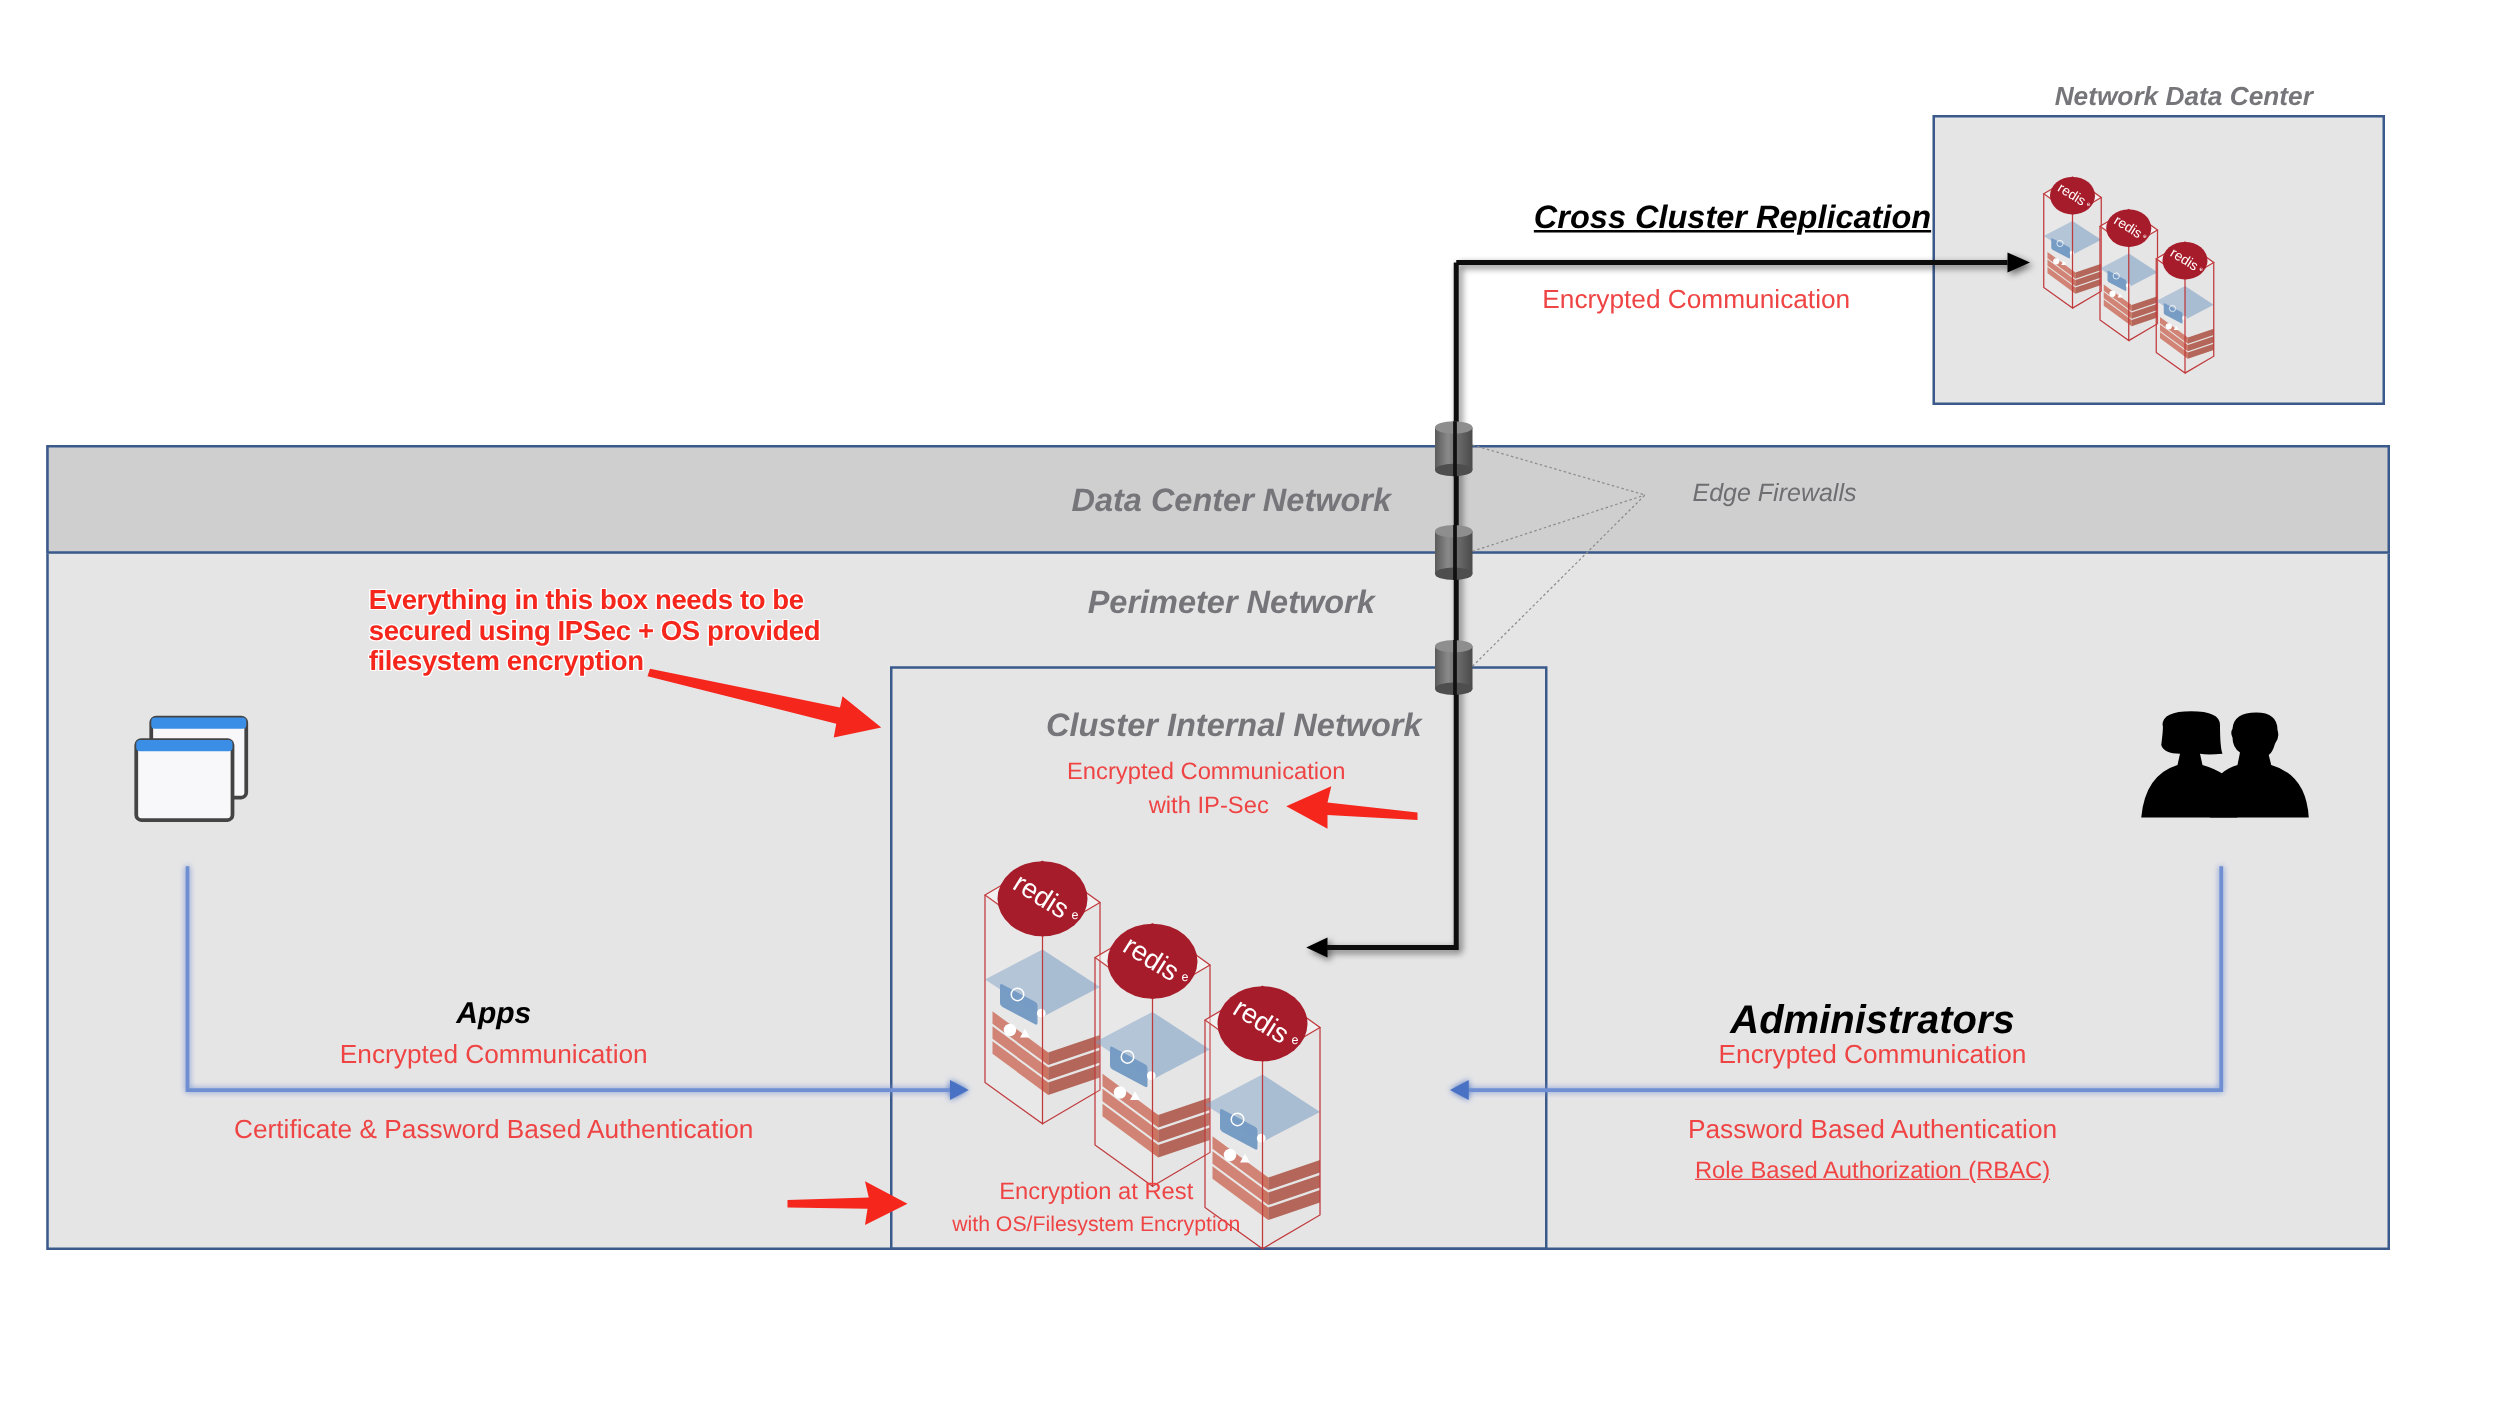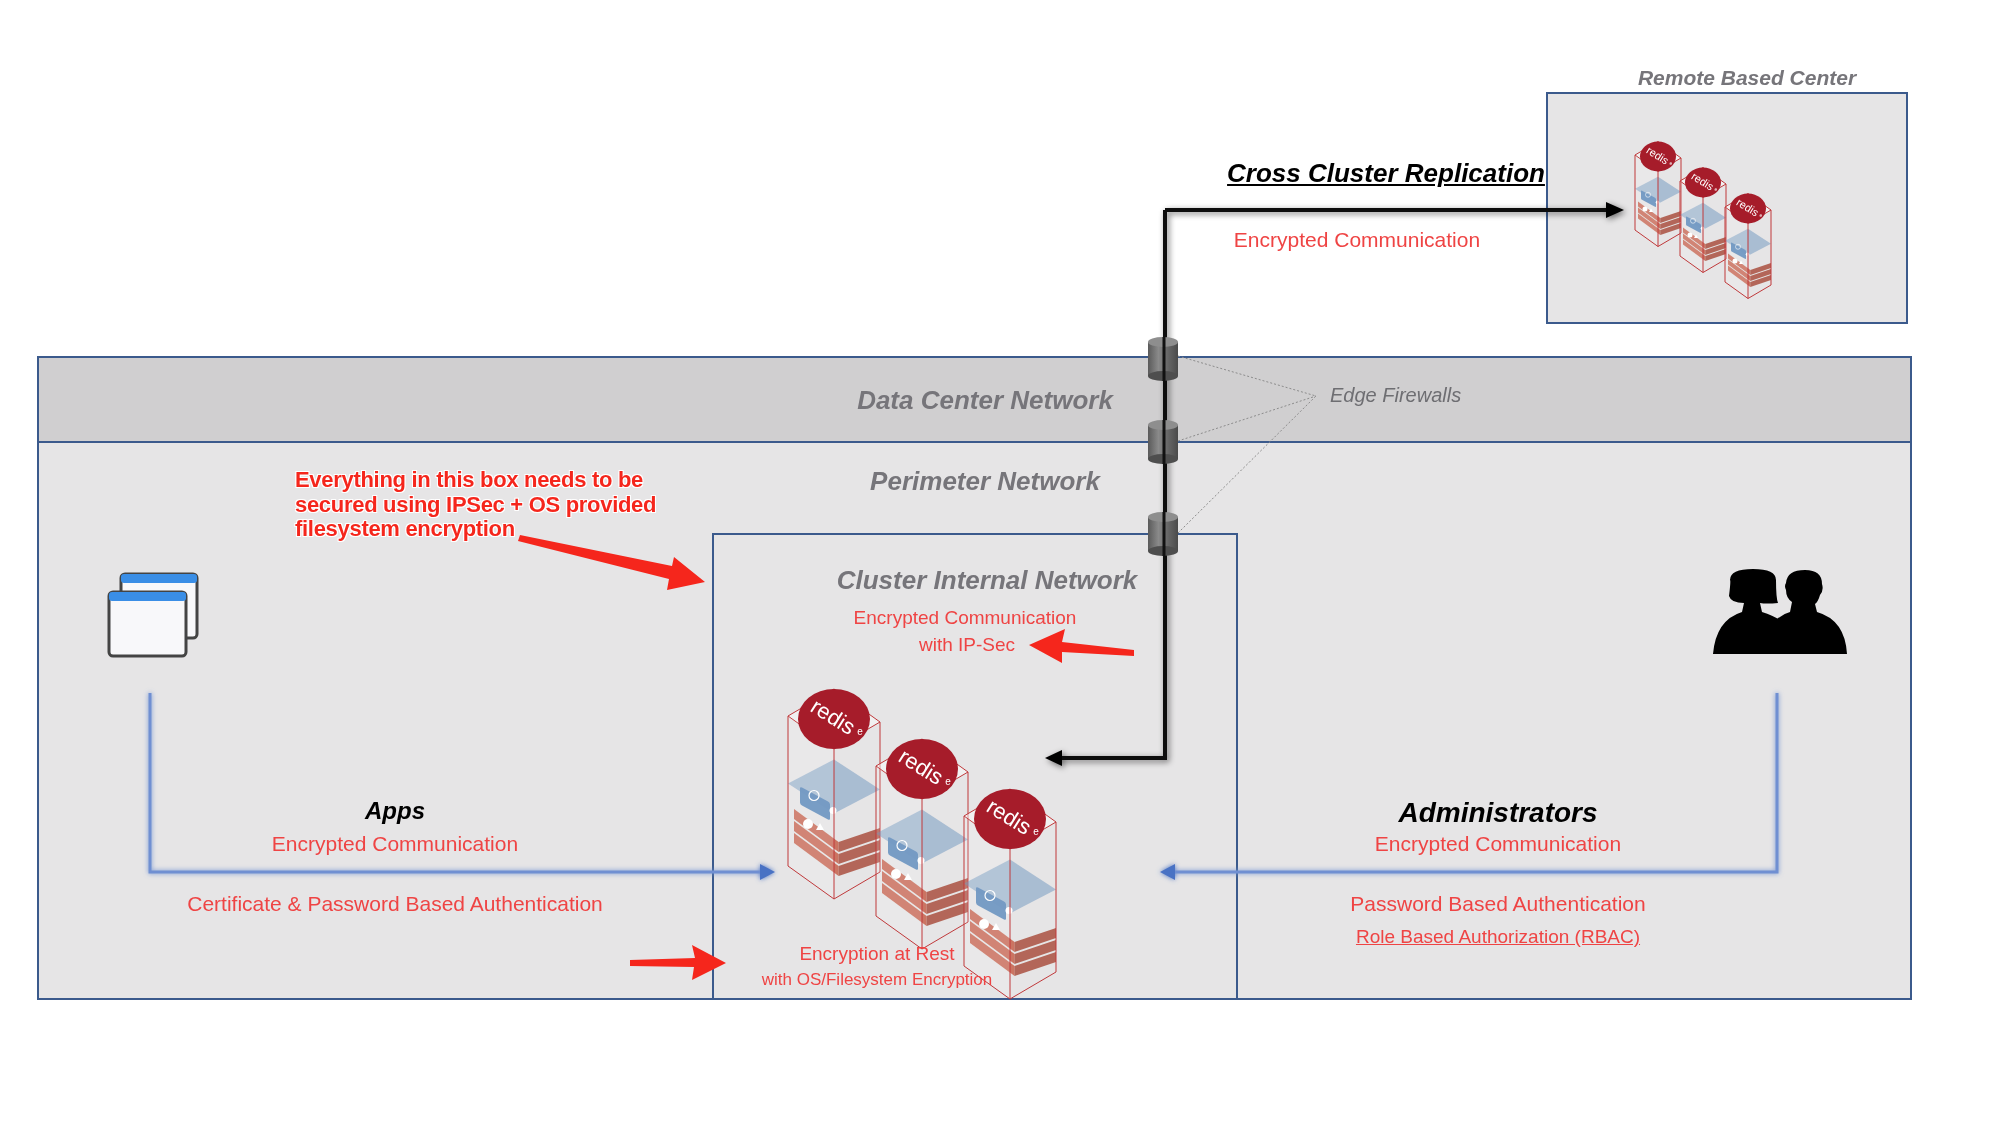--- a/index.html
+++ b/index.html
@@ -1,18 +1,18 @@
 <!DOCTYPE html>
 <html><head>
 <meta charset="utf-8">
 <style>
   html, body { margin:0; padding:0; background:#ffffff; }
   body { width:2000px; height:1125px; position:relative; overflow:hidden;
          font-family:"Liberation Sans", sans-serif; }
-  .abs { position:absolute; }
+  .abs { position:absolute;margin-left:24px; }
   .box { position:absolute; box-sizing:border-box; border:2px solid #3b5a8c; }
   #outer { left:37px; top:356px; width:1875px; height:644px; background:#e6e5e6; }
   #dc-band { left:37px; top:356px; width:1875px; height:87px; background:#d0cfd0; }
   #cluster { left:712px; top:533px; width:526px; height:467px; background:transparent; }
   #remote { left:1546px; top:92px; width:362px; height:232px; background:#e6e5e6; }
   .zone-label { position:absolute; font-style:italic; font-weight:bold; color:#76757a;
                 font-family:"Liberation Sans", sans-serif; white-space:nowrap; transform:translateX(-50%); }
   .t { position:absolute; white-space:nowrap; color:#ef4444; transform:translateX(-50%);
        font-family:"Liberation Sans", sans-serif; }
   .title-bi { font-style:italic; font-weight:bold; color:#000; }
@@ -21,21 +21,21 @@
           font-family:"Liberation Sans", sans-serif; letter-spacing:-0.3px; }
   svg.layer { position:absolute; left:0; top:0; width:2000px; height:1125px; pointer-events:none; }
 </style>
 </head>
 <body>
 
 <div class="box" id="outer"></div>
 <div class="box" id="dc-band"></div>
 <div class="box" id="remote"></div>
 
-<span class="zone-label" style="left:1747px; top:66px; font-size:21px;">Remote Based Center</span>
+<span class="zone-label" style="left:1747px; top:66px; font-size:21px;">Network Data Center</span>
 <span class="zone-label" style="left:985px; top:385px; font-size:26px;">Data Center Network</span>
 <span class="zone-label" style="left:985px; top:466px; font-size:26px;">Perimeter Network</span>
 
 <div class="box" id="cluster"></div>
 <span class="zone-label" style="left:987px; top:565px; font-size:26px;">Cluster Internal Network</span>
 
 <svg class="layer" viewBox="0 0 2000 1125">
   <defs>
     <filter id="shadow" x="-20%" y="-20%" width="140%" height="140%">
       <feGaussianBlur in="SourceAlpha" stdDeviation="3"></feGaussianBlur>
@@ -269,16 +269,16 @@
 
 <span class="t" style="left:965px; top:607px; font-size:19px;">Encrypted Communication</span>
 <span class="t" style="left:967px; top:634px; font-size:19px;">with IP-Sec</span>
 <span class="t" style="left:877px; top:943px; font-size:19px;">Encryption at Rest</span>
 <span class="t" style="left:877px; top:970px; font-size:17px;">with OS/Filesystem Encryption</span>
 
 <span class="t title-bi" style="left:395px; top:797px; font-size:24px;text-align:right;">Apps</span>
 <span class="t" style="left:395px; top:832px; font-size:21px;">Encrypted Communication</span>
 <span class="t" style="left:395px; top:892px; font-size:21px;">Certificate &amp; Password Based Authentication</span>
 
-<span class="t title-bi" style="left:1498px; top:797px; font-size:28px;">Administrators</span>
+<span class="t title-bi" style="left:1498px; top:797px; font-size:32px;">Administrators</span>
 <span class="t" style="left:1498px; top:832px; font-size:21px;">Encrypted Communication</span>
 <span class="t" style="left:1498px; top:892px; font-size:21px;">Password Based Authentication</span>
 <span class="t" style="left:1498px; top:926px; font-size:19px;text-decoration:underline;">Role Based Authorization (RBAC)</span>
 
 </body></html>

